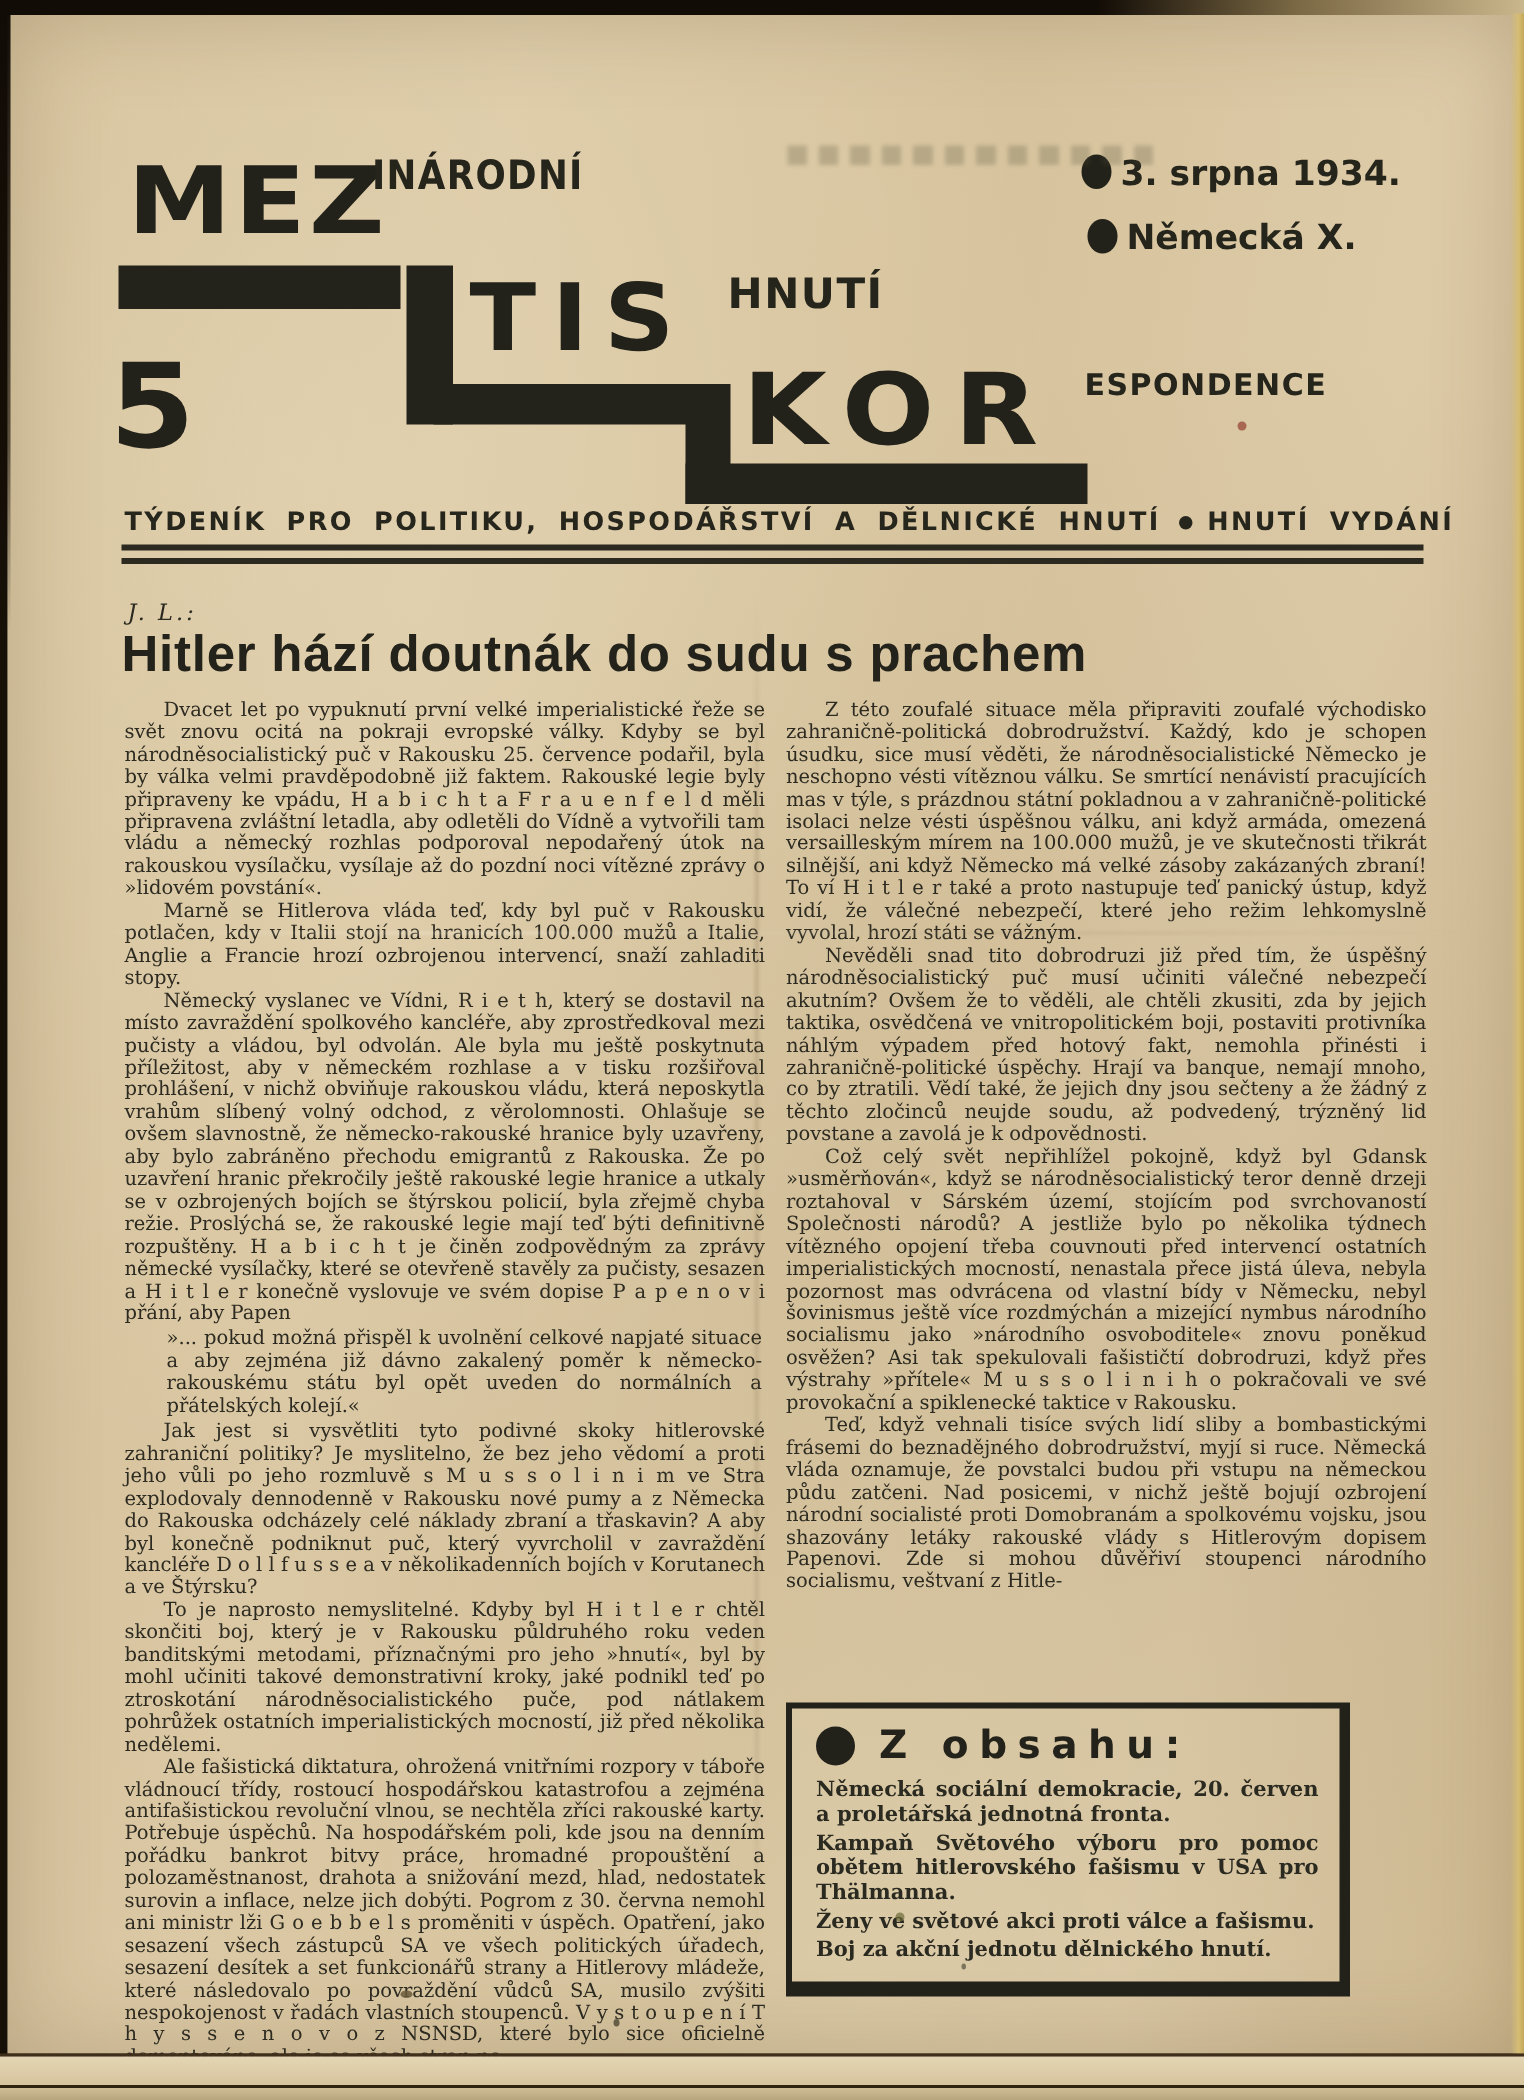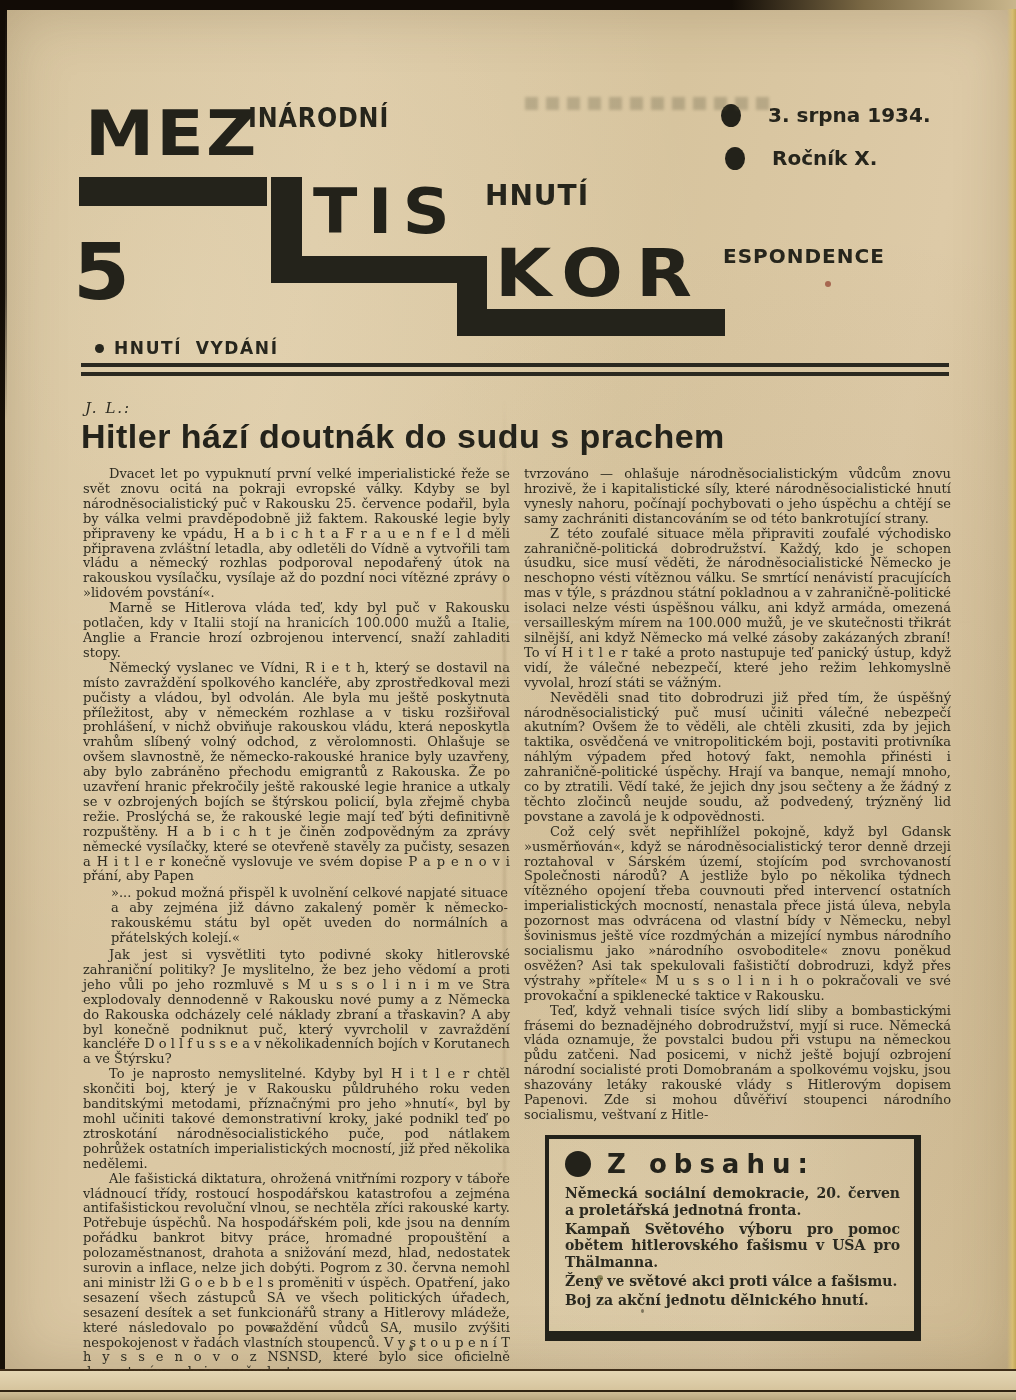--- a/index.html
+++ b/index.html
@@ -28,21 +28,21 @@
     background:linear-gradient(to bottom,#120c06,rgba(18,12,6,.6) 70%,transparent);}
   .edge-right{position:absolute;right:0;top:0;width:9px;height:100%;
     background:linear-gradient(to right,rgba(214,180,96,0),#d6bd74 60%,#c3a758);}
   .ghost-text{position:absolute;left:520px;top:88px;width:250px;height:13px;opacity:.35;filter:blur(1.5px);
     background:repeating-linear-gradient(90deg,rgba(80,76,52,.7) 0 13px,transparent 13px 21px);}
   .speck{position:absolute;border-radius:50%;}
   .mast-big{position:absolute;font-family:"DejaVu Sans",sans-serif;font-weight:bold;line-height:1;color:#23221a;transform-origin:left top;}
   .mast-mid{position:absolute;font-family:"DejaVu Sans",sans-serif;font-weight:bold;line-height:1;color:#26251c;transform-origin:left top;}
   .bar{position:absolute;background:#24231b;}
   .num5{position:absolute;left:68px;top:224px;font-family:"DejaVu Sans",sans-serif;font-weight:bold;font-size:78px;line-height:1;color:#23221a;transform:scaleX(1.05);transform-origin:left top;}
-  .meta{position:absolute;display:flex;align-items:center;gap:27px;font-family:"DejaVu Sans",sans-serif;font-weight:bold;font-size:20px;color:#26251c;}
+  .meta{position:absolute;display:flex;align-items:flex-start;gap:6px;font-family:"DejaVu Sans",sans-serif;font-weight:bold;font-size:23px;color:#26251c;}
   .meta .bullet{width:20px;height:23px;border-radius:50%;background:#23221a;display:inline-block;}
   
   .subtitle{position:absolute;left:78px;top:329px;width:866px;white-space:nowrap;
     font-family:"DejaVu Sans",sans-serif;font-weight:bold;font-size:17px;letter-spacing:1.6px;word-spacing:6px;color:#27261d;
     display:flex;align-items:center;}
   .subtitle .dot{width:9px;height:9px;border-radius:50%;background:#27261d;display:inline-block;margin:0 10px 0 12px;flex:none;}
   .dbl-rule{position:absolute;left:76px;top:354px;width:868px;height:5px;
     border-top:4px solid #2b2920;border-bottom:4px solid #2b2920;}
   .byline{position:absolute;left:80px;top:390px;font-size:15px;letter-spacing:2px;color:#2b2a21;font-style:italic;}
   .headline{position:absolute;left:76px;top:408px;margin:0;font-family:"Liberation Sans",sans-serif;
@@ -51,21 +51,21 @@
   .col{position:absolute;top:458px;width:427px;font-size:13px;line-height:14.9px;text-align:justify;color:#2d2b21;}
   .col-left{left:78px;}
   .col-right{left:519px;}
   .para{margin:0;}
   .para.indent{text-indent:26px;}
   .para.noindent{text-indent:0;}
   .para.quote{padding-left:28px;padding-right:2px;margin:2px 0;}
   
   .contents-box{position:absolute;left:519px;top:1126px;width:376px;box-sizing:border-box;
     border:4px solid #23221a;border-right-width:7px;border-bottom-width:10px;
-    padding:10px 14px 20px 16px;background:rgba(255,248,226,.06);margin-left:21px;}
+    padding:10px 14px 10px 16px;background:rgba(255,248,226,.06);}
   .cb-head{display:flex;align-items:center;gap:16px;margin-bottom:6px;}
   .cb-bullet{width:26px;height:26px;border-radius:50%;background:#23221a;flex:none;}
   .cb-title{font-family:"DejaVu Sans",sans-serif;font-weight:bold;font-size:26px;letter-spacing:7px;color:#24231b;}
   .cb-item{margin:0 0 2px 0;font-weight:bold;font-size:14px;line-height:16.8px;text-align:justify;color:#2b2a20;}
   
   .bottom-line1{position:absolute;left:0;top:1369px;width:1016px;height:2px;background:rgba(70,52,28,.85);}
   .bottom-strip1{position:absolute;left:0;top:1371px;width:1016px;height:19px;
     background:linear-gradient(to bottom,#e4d6b4,#d6c49d);}
   .bottom-line2{position:absolute;left:0;top:1390px;width:1016px;height:2px;background:rgba(50,38,20,.9);}
   .bottom-strip2{position:absolute;left:0;top:1392px;width:1016px;height:8px;
@@ -95,44 +95,44 @@
     <div class="bar" style="left:452px;top:300px;width:268px;height:27px;"></div>
 
     <div class="num5">5</div>
 
     <div class="meta" style="left:716px;top:94px;">
       <span class="bullet"></span>
       <span>3. srpna 1934.</span>
     </div>
     <div class="meta" style="left:720px;top:137px;">
       <span class="bullet"></span>
-      <span>Ročník X.</span>
+      <span>Německá X.</span>
     </div>
   </header>
 
   <div class="subtitle">
+    <span>TÝDENÍK PRO POLITIKU, HOSPODÁŘSTVÍ A DĚLNICKÉ HNUTÍ</span>
     <span class="dot"></span>
     <span>HNUTÍ VYDÁNÍ</span>
   </div>
   <div class="dbl-rule"></div>
 
   <div class="byline">J. L.:</div>
   <h1 class="headline">Hitler hází doutnák do sudu s prachem</h1>
 
   <div class="col col-left">
       <p class="para indent">Dvacet let po vypuknutí první velké imperialistické řeže se svět znovu ocitá na pokraji evropské války. Kdyby se byl národněsocialistický puč v Rakousku 25. července podařil, byla by válka velmi pravděpodobně již faktem. Rakouské legie byly připraveny ke vpádu, H a b i c h t a F r a u e n f e l d měli připravena zvláštní letadla, aby odletěli do Vídně a vytvořili tam vládu a německý rozhlas podporoval nepodařený útok na rakouskou vysílačku, vysílaje až do pozdní noci vítězné zprávy o »lidovém povstání«.</p>
       <p class="para indent">Marně se Hitlerova vláda teď, kdy byl puč v Rakousku potlačen, kdy v Italii stojí na hranicích 100.000 mužů a Italie, Anglie a Francie hrozí ozbrojenou intervencí, snaží zahladiti stopy.</p>
       <p class="para indent">Německý vyslanec ve Vídni, R i e t h, který se dostavil na místo zavraždění spolkového kancléře, aby zprostředkoval mezi pučisty a vládou, byl odvolán. Ale byla mu ještě poskytnuta příležitost, aby v německém rozhlase a v tisku rozšiřoval prohlášení, v nichž obviňuje rakouskou vládu, která neposkytla vrahům slíbený volný odchod, z věrolomnosti. Ohlašuje se ovšem slavnostně, že německo-rakouské hranice byly uzavřeny, aby bylo zabráněno přechodu emigrantů z Rakouska. Že po uzavření hranic překročily ještě rakouské legie hranice a utkaly se v ozbrojených bojích se štýrskou policií, byla zřejmě chyba režie. Proslýchá se, že rakouské legie mají teď býti definitivně rozpuštěny. H a b i c h t je činěn zodpovědným za zprávy německé vysílačky, které se otevřeně stavěly za pučisty, sesazen a H i t l e r konečně vyslovuje ve svém dopise P a p e n o v i přání, aby Papen</p>
       <p class="para quote">»... pokud možná přispěl k uvolnění celkové napjaté situace a aby zejména již dávno zakalený poměr k německo-rakouskému státu byl opět uveden do normálních a přátelských kolejí.«</p>
       <p class="para indent">Jak jest si vysvětliti tyto podivné skoky hitlerovské zahraniční politiky? Je myslitelno, že bez jeho vědomí a proti jeho vůli po jeho rozmluvě s M u s s o l i n i m ve Stra explodovaly dennodenně v Rakousku nové pumy a z Německa do Rakouska odcházely celé náklady zbraní a třaskavin? A aby byl konečně podniknut puč, který vyvrcholil v zavraždění kancléře D o l l f u s s e a v několikadenních bojích v Korutanech a ve Štýrsku?</p>
       <p class="para indent">To je naprosto nemyslitelné. Kdyby byl H i t l e r chtěl skončiti boj, který je v Rakousku půldruhého roku veden banditskými metodami, příznačnými pro jeho »hnutí«, byl by mohl učiniti takové demonstrativní kroky, jaké podnikl teď po ztroskotání národněsocialistického puče, pod nátlakem pohrůžek ostatních imperialistických mocností, již před několika nedělemi.</p>
       <p class="para indent">Ale fašistická diktatura, ohrožená vnitřními rozpory v táboře vládnoucí třídy, rostoucí hospodářskou katastrofou a zejména antifašistickou revoluční vlnou, se nechtěla zříci rakouské karty. Potřebuje úspěchů. Na hospodářském poli, kde jsou na denním pořádku bankrot bitvy práce, hromadné propouštění a polozaměstnanost, drahota a snižování mezd, hlad, nedostatek surovin a inflace, nelze jich dobýti. Pogrom z 30. června nemohl ani ministr lži G o e b b e l s proměniti v úspěch. Opatření, jako sesazení všech zástupců SA ve všech politických úřadech, sesazení desítek a set funkcionářů strany a Hitlerovy mládeže, které následovalo po povraždění vůdců SA, musilo zvýšiti nespokojenost v řadách vlastních stoupenců. V y s t o u p e n í T h y s s e n o v o z NSNSD, které bylo sice oficielně dementováno, ale je se všech stran po-</p>
     </div>
   <div class="col col-right">
-      <p class="para noindent">tvrzováno — ohlašuje národněsocialistickým vůdcům znovu hrozivě, že i kapitalistické síly, které národněsocialistické hnutí vynesly nahoru, počínají pochybovati o jeho úspěchu a chtějí se samy zachrániti distancováním se od této bankrotující strany.</p>
       <p class="para indent">Z této zoufalé situace měla připraviti zoufalé východisko zahraničně-politická dobrodružství. Každý, kdo je schopen úsudku, sice musí věděti, že národněsocialistické Německo je neschopno vésti vítěznou válku. Se smrtící nenávistí pracujících mas v týle, s prázdnou státní pokladnou a v zahraničně-politické isolaci nelze vésti úspěšnou válku, ani když armáda, omezená versailleským mírem na 100.000 mužů, je ve skutečnosti třikrát silnější, ani když Německo má velké zásoby zakázaných zbraní! To ví H i t l e r také a proto nastupuje teď panický ústup, když vidí, že válečné nebezpečí, které jeho režim lehkomyslně vyvolal, hrozí státi se vážným.</p>
       <p class="para indent">Nevěděli snad tito dobrodruzi již před tím, že úspěšný národněsocialistický puč musí učiniti válečné nebezpečí akutním? Ovšem že to věděli, ale chtěli zkusiti, zda by jejich taktika, osvědčená ve vnitropolitickém boji, postaviti protivníka náhlým výpadem před hotový fakt, nemohla přinésti i zahraničně-politické úspěchy. Hrají va banque, nemají mnoho, co by ztratili. Vědí také, že jejich dny jsou sečteny a že žádný z těchto zločinců neujde soudu, až podvedený, trýzněný lid povstane a zavolá je k odpovědnosti.</p>
       <p class="para indent">Což celý svět nepřihlížel pokojně, když byl Gdansk »usměrňován«, když se národněsocialistický teror denně drzeji roztahoval v Sárském území, stojícím pod svrchovaností Společnosti národů? A jestliže bylo po několika týdnech vítězného opojení třeba couvnouti před intervencí ostatních imperialistických mocností, nenastala přece jistá úleva, nebyla pozornost mas odvrácena od vlastní bídy v Německu, nebyl šovinismus ještě více rozdmýchán a mizející nymbus národního socialismu jako »národního osvoboditele« znovu poněkud osvěžen? Asi tak spekulovali fašističtí dobrodruzi, když přes výstrahy »přítele« M u s s o l i n i h o pokračovali ve své provokační a spiklenecké taktice v Rakousku.</p>
       <p class="para indent">Teď, když vehnali tisíce svých lidí sliby a bombastickými frásemi do beznadějného dobrodružství, myjí si ruce. Německá vláda oznamuje, že povstalci budou při vstupu na německou půdu zatčeni. Nad posicemi, v nichž ještě bojují ozbrojení národní socialisté proti Domobranám a spolkovému vojsku, jsou shazovány letáky rakouské vlády s Hitlerovým dopisem Papenovi. Zde si mohou důvěřiví stoupenci národního socialismu, veštvaní z Hitle-</p>
     </div>
 
   <aside class="contents-box">
     <div class="cb-head">
       <span class="cb-bullet"></span>
       <span class="cb-title">Z obsahu:</span>

